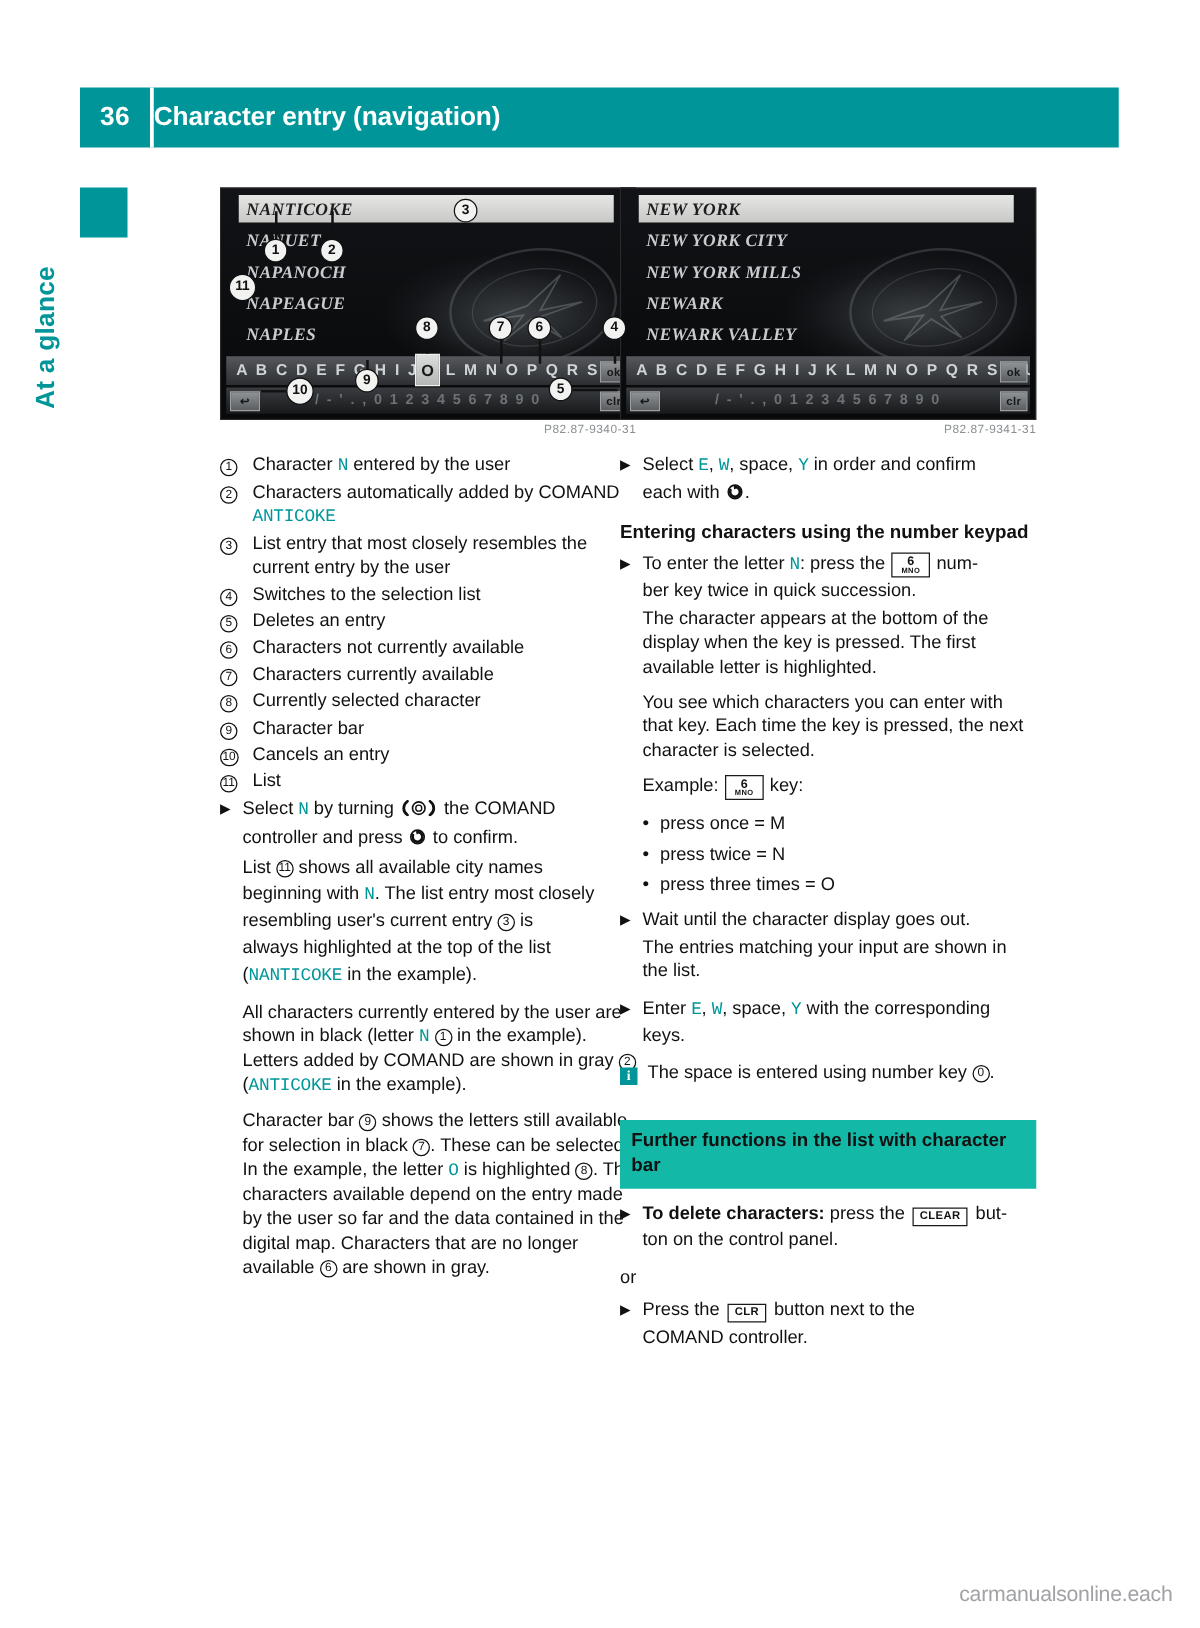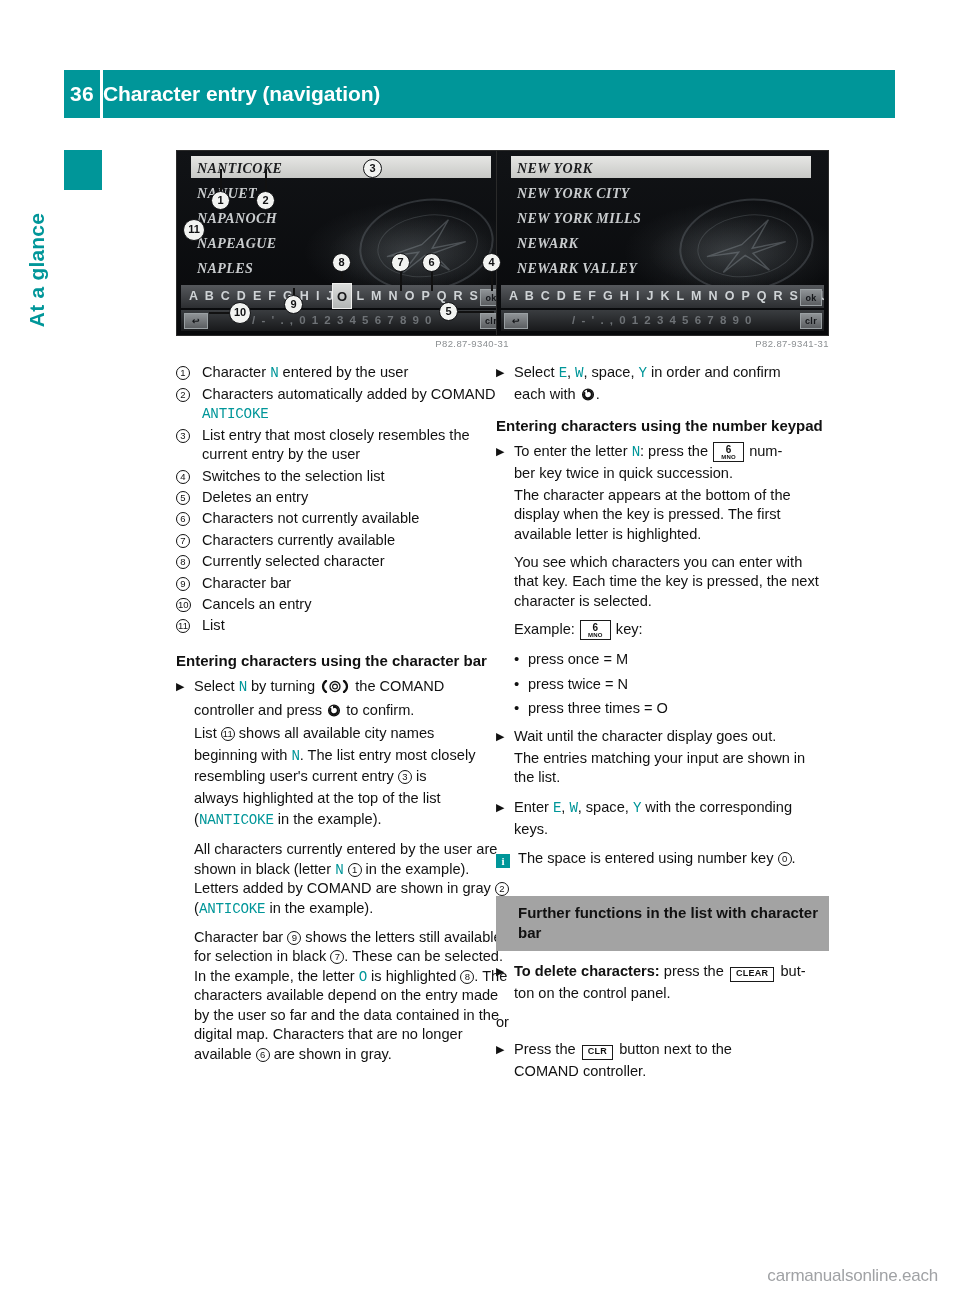--- a/index.html
+++ b/index.html
@@ -24,21 +24,21 @@
     position: absolute;
     left: 64px;
     top: 70px;
     width: 831px;
     height: 48px;
     background: #009699;
     display: flex;
     align-items: center;
   }
   .header .pagenum {
-    width: 36px;
+    width: 56px;
     text-align: center;
     color: #ffffff;
     font-size: 21px;
     font-weight: bold;
     letter-spacing: .3px;
   }
   .header .hdr-rule {
     width: 3px;
     height: 48px;
     background: #ffffff;
@@ -277,25 +277,25 @@
   
   h2.sub {
     font-size: 15px;
     font-weight: bold;
     line-height: 1.3;
     margin-bottom: 7px;
   }
   h2.sub.first { margin-top: 15px; }
 
   .gray-head {
-    background: #a3a3a3;
+    background: #14b8a6;
     font-size: 15px;
     font-weight: bold;
     line-height: 1.32;
-    padding: 7px 9px 8px 22px;
+    padding: 7px 9px 8px 9px;
     margin-top: 26px;
     margin-bottom: 11px;
   }
 
   .step {
     display: flex;
     margin-bottom: 8px;
   }
   .step-mark {
     flex: 0 0 18px;
@@ -515,21 +515,20 @@
       <div class="legend-row">
         <div class="legend-num"><span class="circnum">10</span></div>
         <div class="legend-txt">Cancels an entry</div>
       </div>
       <div class="legend-row">
         <div class="legend-num"><span class="circnum">11</span></div>
         <div class="legend-txt">List</div>
       </div>
     </div>
 
-    <h2 class="sub first">Entering characters using the character bar</h2>
 
     <div class="step">
       <div class="step-mark">▶</div>
       <div class="step-body">
         <p><span>Select </span><span class="mono">N</span><span> by turning </span><span class="glyph-turn"><svg width="30" height="13" viewBox="0 0 30 13">
                 <path d="M6 1 C2 4, 2 9, 6 12" stroke="#111" stroke-width="2.2" fill="none" stroke-linecap="round"></path>
                 <path d="M24 1 C28 4, 28 9, 24 12" stroke="#111" stroke-width="2.2" fill="none" stroke-linecap="round"></path>
                 <circle cx="15" cy="6.5" r="5" stroke="#111" stroke-width="1.3" fill="none"></circle>
                 <circle cx="15" cy="6.5" r="2.4" stroke="#111" stroke-width="1.1" fill="none"></circle>
               </svg></span><span> the COMAND</span></p>

